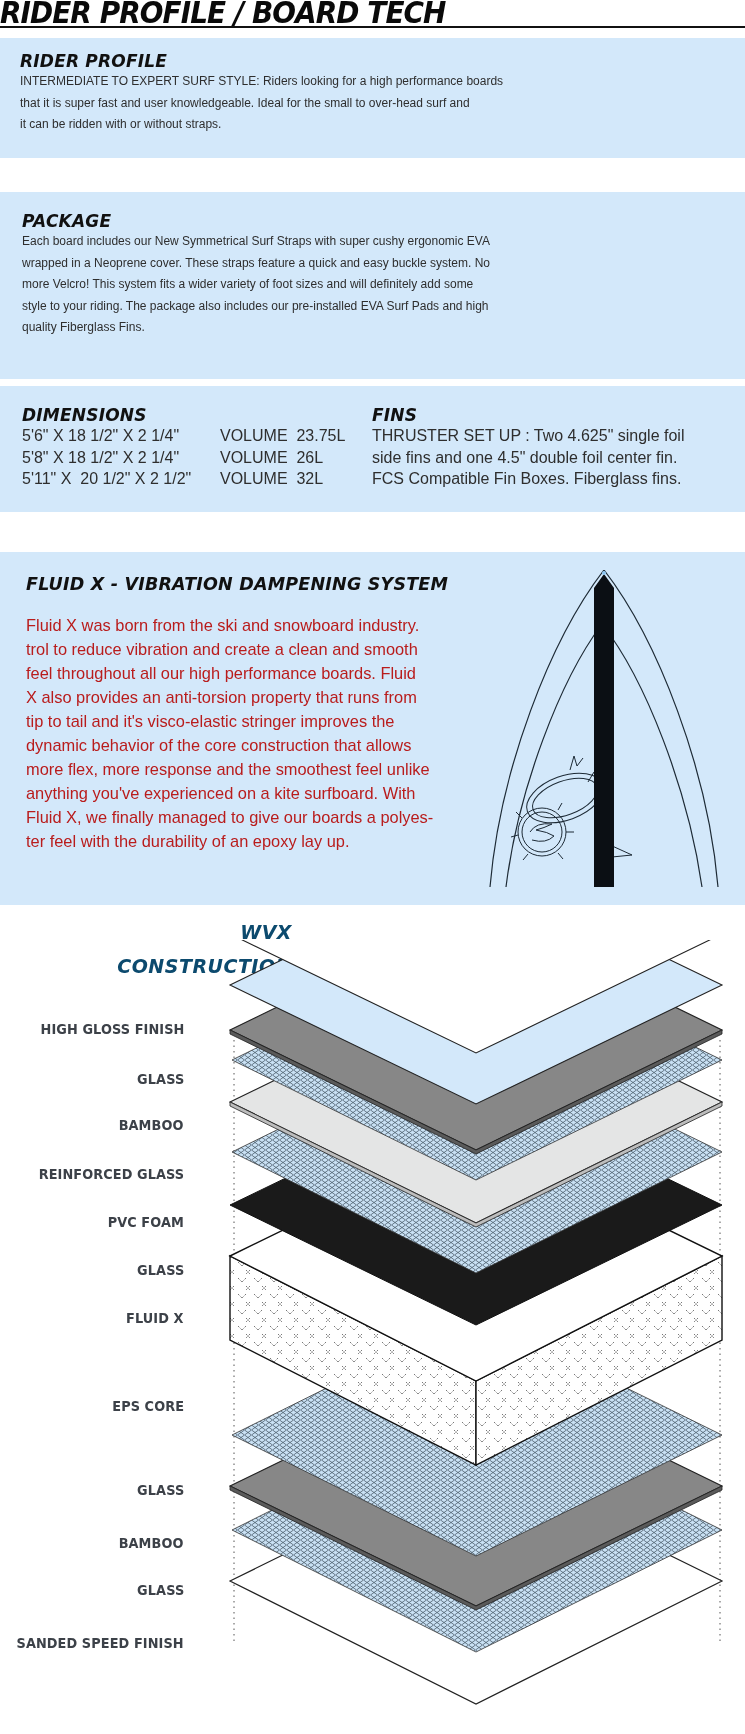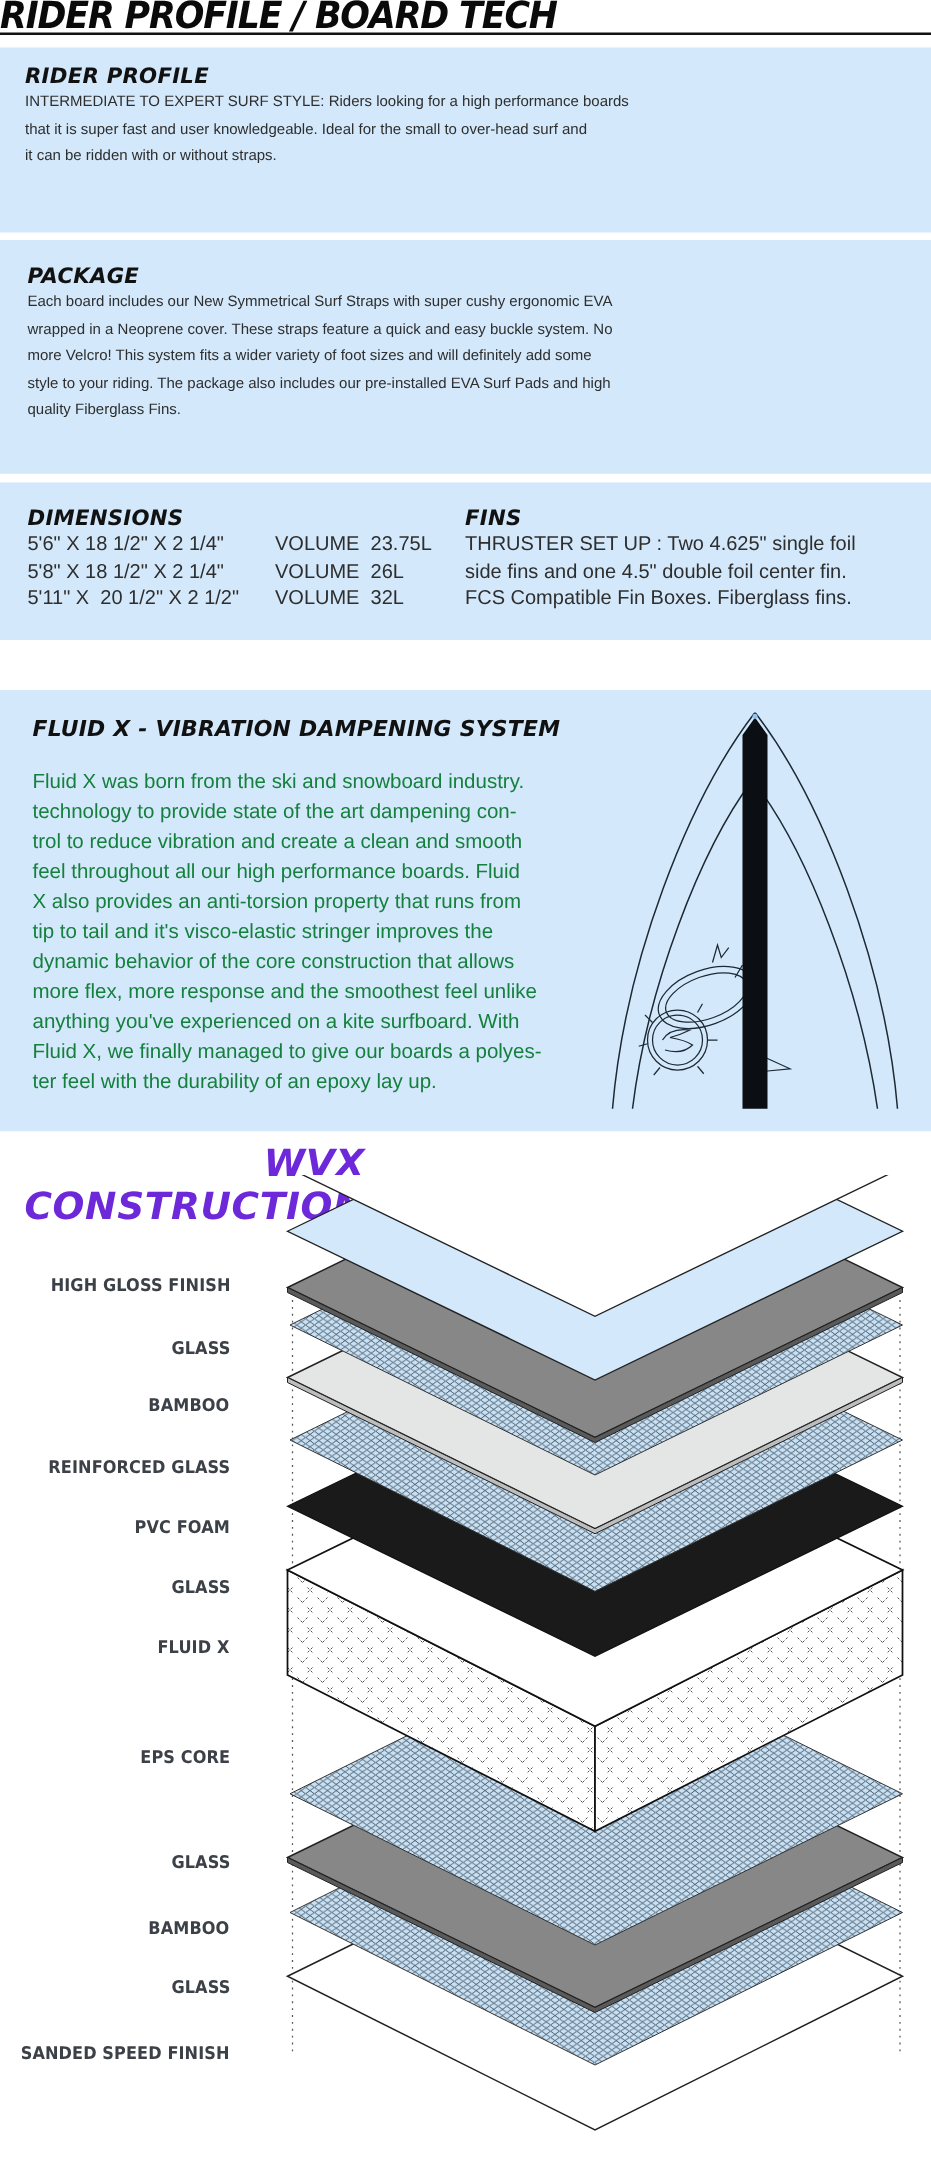--- a/index.html
+++ b/index.html
@@ -6,38 +6,38 @@
   body { width:745px; height:1734px; position:relative; overflow:hidden;
          font-family:"Liberation Sans", "DejaVu Sans", sans-serif; color:#2b2b2b; }
   .page-title { position:absolute; left:0; top:-4px; margin:0;
     font-family:"DejaVu Sans", sans-serif; font-weight:bold; font-style:italic;
     font-size:30px; letter-spacing:-1px; color:#0a0a0a; line-height:34px; transform:scaleX(0.93); transform-origin:left top; }
   .title-rule { position:absolute; left:0; top:26px; width:745px; height:2px; background:#111; }
   .panel { position:absolute; left:0; width:745px; background:#d3e8fa; }
   .h { font-family:"DejaVu Sans", sans-serif; font-weight:bold; font-style:italic; color:#111;
        font-size:17px; line-height:20px; letter-spacing:0.2px; margin:0; }
   .t { font-size:12px; line-height:21.5px; color:#2e2e2e; margin:0; }
-  .t2 { font-size:16.4px; line-height:24px; color:#15803d; margin:0; }
+  .t2 { font-size:16.4px; line-height:24px; color:#b91c1c; margin:0; }
   .dims-row { display:flex; font-size:16px; line-height:21.5px; color:#2e2e2e; }
   .dims-row .d { width:198px; white-space:pre; }
   .fins-line { font-size:16px; line-height:21.5px; color:#2e2e2e; white-space:nowrap; }
   .wvx-title { position:absolute; left:0; top:915px; width:292px; text-align:right;
-    font-family:"DejaVu Sans", sans-serif; font-weight:bold; font-style:italic; font-size:30px; line-height:34px;
-    letter-spacing:0.5px; color:#6d28d9; }
+    font-family:"DejaVu Sans", sans-serif; font-weight:bold; font-style:italic; font-size:19px; line-height:34px;
+    letter-spacing:0.5px; color:#0c4a6e; }
   .layer-label { position:absolute; right:561px; font-family:"DejaVu Sans", sans-serif; font-weight:bold; font-size:14px;
     color:#3c4148; white-space:nowrap; letter-spacing:0.1px; transform:scaleX(0.92); transform-origin:right center; }
   svg { position:absolute; }
 </style>
 </head>
 <body>
 
 <h1 class="page-title">RIDER PROFILE / BOARD TECH</h1>
 <div class="title-rule"></div>
 
-<section class="panel" style="top:38px;height:148px;">
+<section class="panel" style="top:38px;height:120px;">
   <div style="position:absolute;left:20px;top:13px;">
     <h2 class="h">RIDER PROFILE</h2>
     <p class="t">INTERMEDIATE TO EXPERT SURF STYLE: Riders looking for a high performance boards</p>
     <p class="t">that it is super fast and user knowledgeable. Ideal for the small to over-head surf and</p>
     <p class="t">it can be ridden with or without straps.</p>
   </div>
 </section>
 
 <section class="panel" style="top:192px;height:187px;">
   <div style="position:absolute;left:22px;top:19px;">
@@ -71,21 +71,20 @@
     <div class="fins-line">THRUSTER SET UP : Two 4.625" single foil</div>
     <div class="fins-line">side fins and one 4.5" double foil center fin.</div>
     <div class="fins-line">FCS Compatible Fin Boxes. Fiberglass fins.</div>
   </div>
 </section>
 
 <section class="panel" style="top:552px;height:353px;">
   <div style="position:absolute;left:26px;top:22px;width:450px;">
     <h2 class="h" style="font-size:17.5px;margin-bottom:19px;">FLUID X - VIBRATION DAMPENING SYSTEM</h2>
     <p class="t2">Fluid X was born from the ski and snowboard industry.</p>
-    <p class="t2">technology to provide state of the art dampening con-</p>
     <p class="t2">trol to reduce vibration and create a clean and smooth</p>
     <p class="t2">feel throughout all our high performance boards. Fluid</p>
     <p class="t2">X also provides an anti-torsion property that runs from</p>
     <p class="t2">tip to tail and it's visco-elastic stringer improves the</p>
     <p class="t2">dynamic behavior of the core construction that allows</p>
     <p class="t2">more flex, more response and the smoothest feel unlike</p>
     <p class="t2">anything you've experienced on a kite surfboard. With</p>
     <p class="t2">Fluid X, we finally managed to give our boards a polyes-</p>
     <p class="t2">ter feel with the durability of an epoxy lay up.</p>
   </div>

